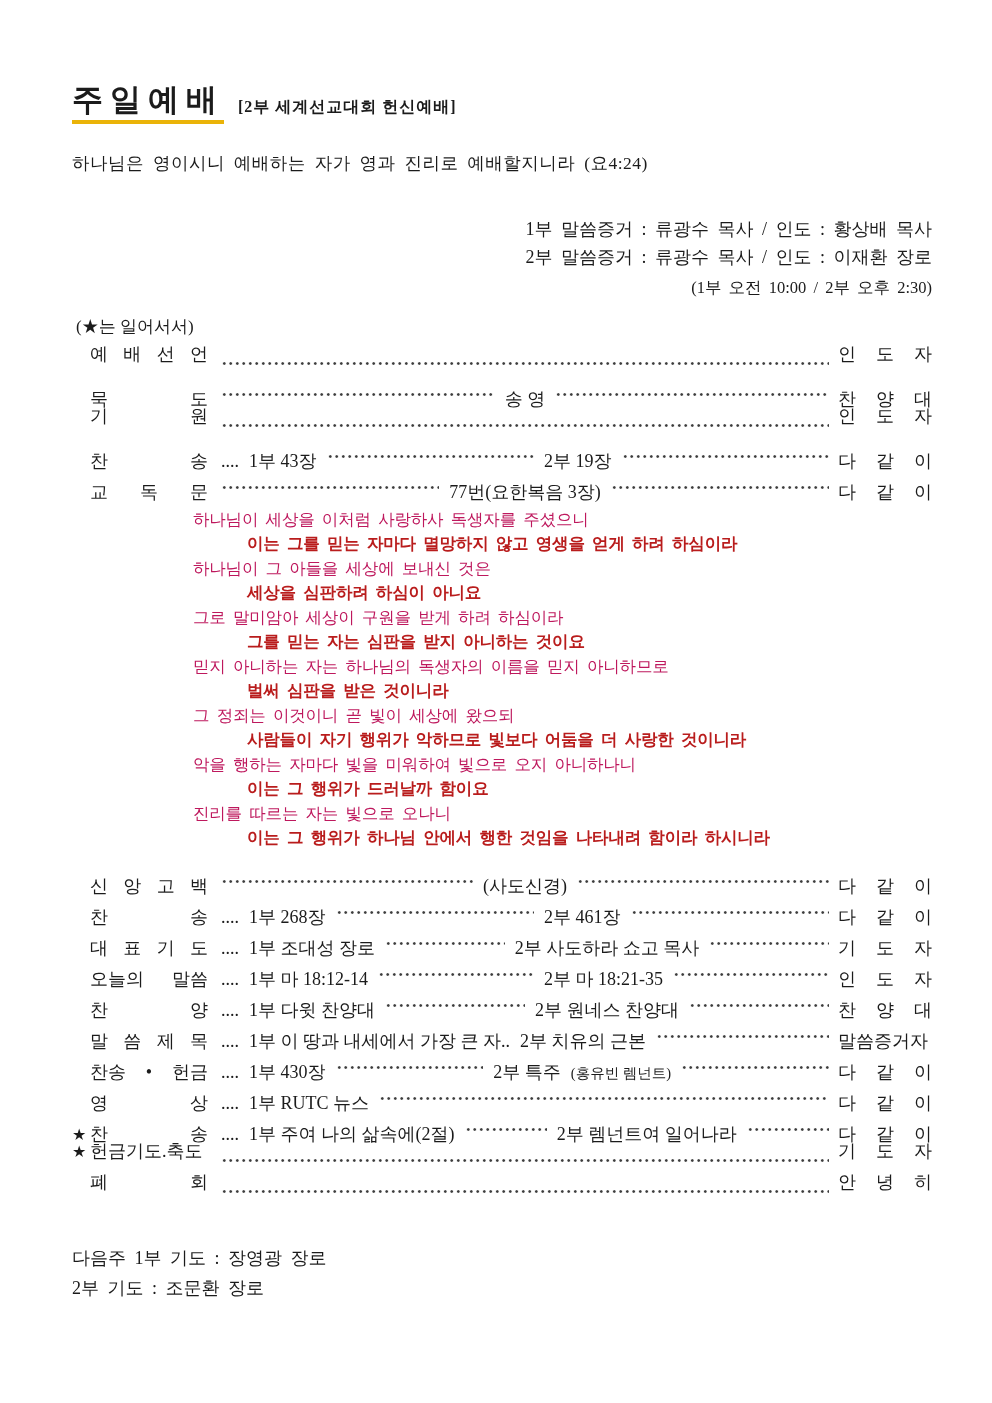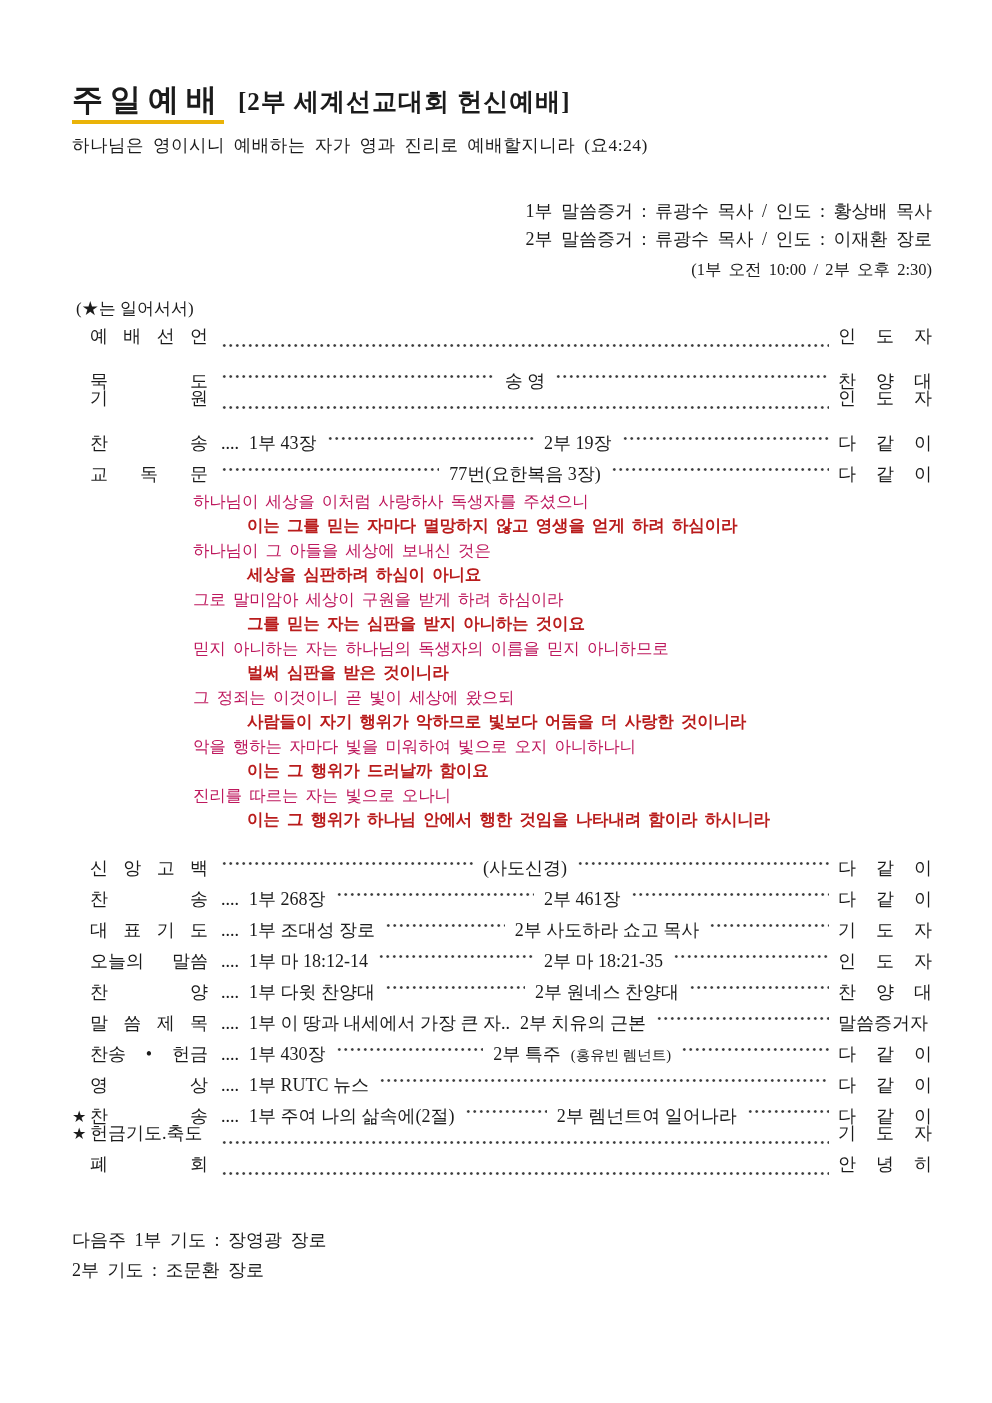--- a/index.html
+++ b/index.html
@@ -10,22 +10,22 @@
   }
   .sheet{padding:84px 60px 0 72px;}
 
   
   .title-row{display:flex;align-items:flex-end;gap:14px;}
   .main-title{
     font-size:31px;font-weight:bold;letter-spacing:7px;
     border-bottom:4px solid #eab308;padding-bottom:3px;line-height:1.05;
     white-space:nowrap;
   }
-  .title-suffix{font-size:25px;font-weight:bold;padding-bottom:6px;white-space:nowrap;letter-spacing:1px;}
-  .subtitle{font-size:17.5px;margin-top:9px;letter-spacing:0.5px;word-spacing:4px;}
+  .title-suffix{font-size:16px;font-weight:bold;padding-bottom:6px;white-space:nowrap;letter-spacing:1px;}
+  .subtitle{font-size:17.5px;margin-top:27px;letter-spacing:0.5px;word-spacing:4px;}
 
   
   .info-block{margin-top:40px;text-align:right;}
   .info-line{font-size:18px;line-height:28px;word-spacing:4px;}
   .time-note{font-size:16.5px;margin-top:6px;text-align:right;word-spacing:3px;}
 
   .standing-note{font-size:17px;margin-top:16px;margin-left:4px;}
 
   
   .order-list{margin-top:4px;}

